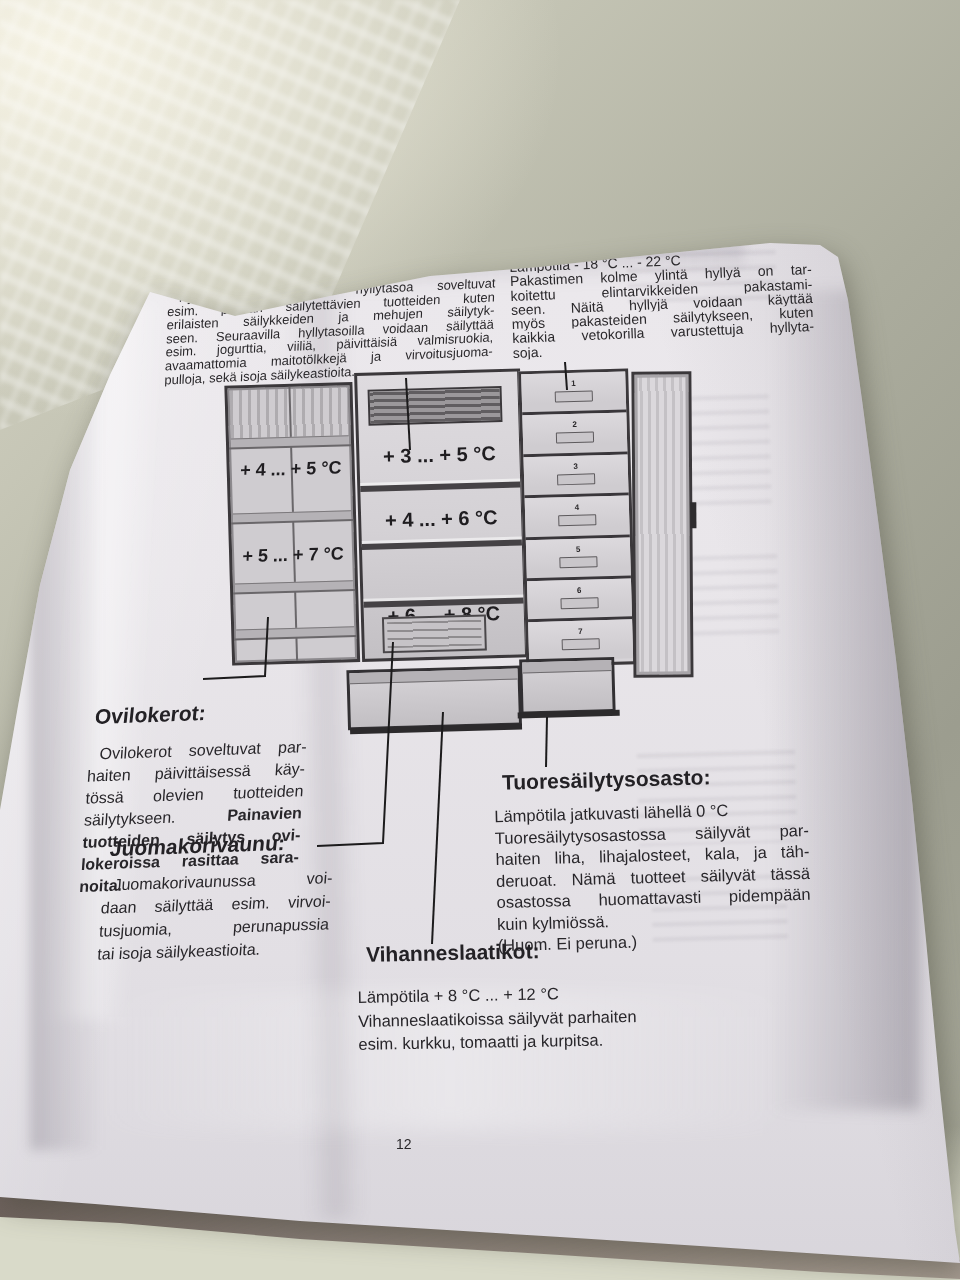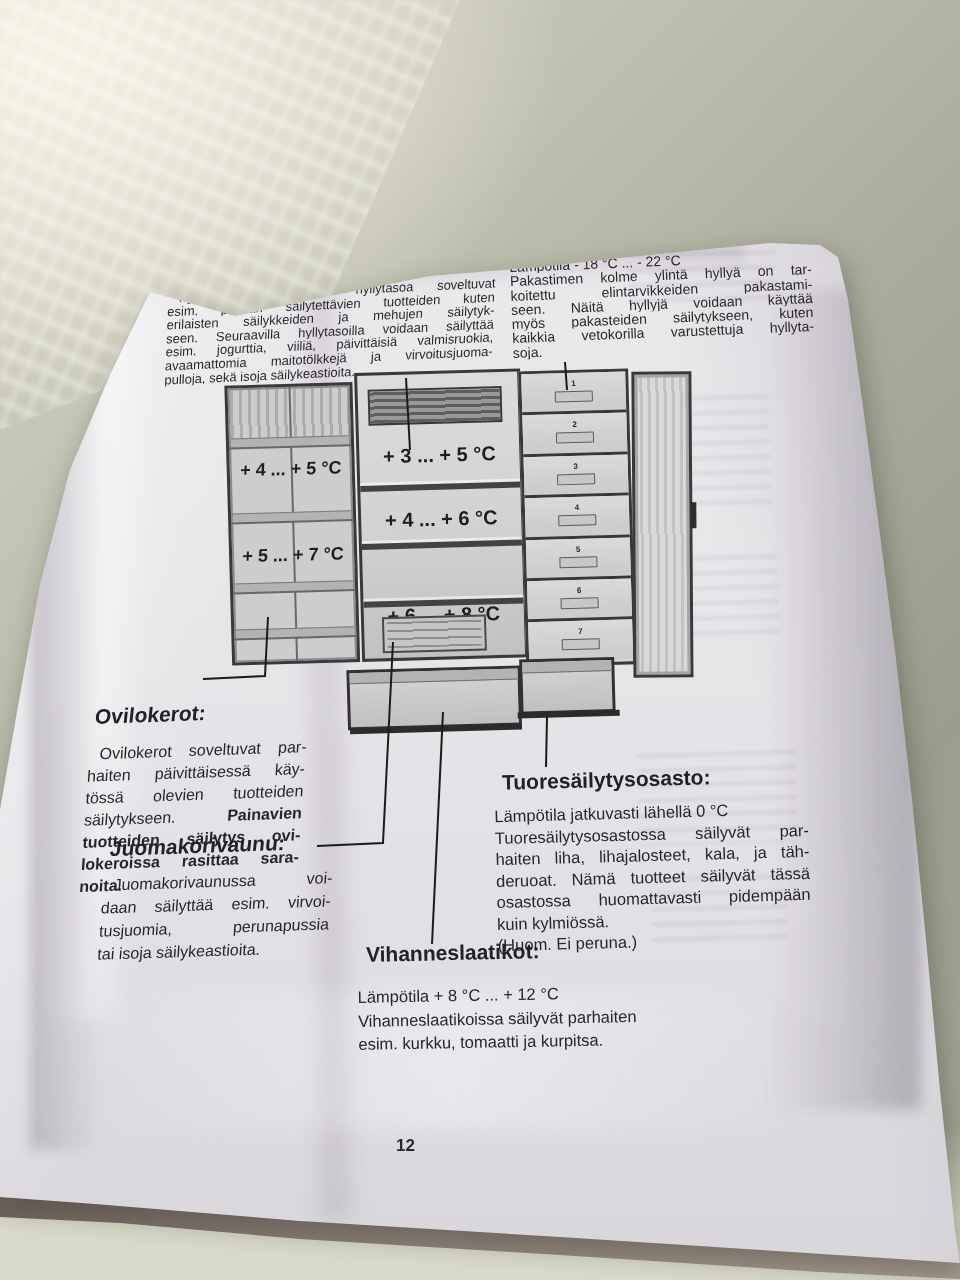--- a/index.html
+++ b/index.html
@@ -93,21 +93,21 @@
   .col-ovilokerot .b, .b{font-weight:700;}
   .h-juoma{left:110px;top:834px;font-size:21px;transform:rotate(-2deg) skewX(-8deg);}
   .col-juoma{left:100px;top:870px;width:230px;transform:rotate(-1.8deg) skewX(-6deg);color:#28262a;}
   .col-juoma .ln{font-size:16px;line-height:23px;height:23px;}
   .h-tuores{left:502px;top:768px;font-size:21px;transform:rotate(-1.5deg);}
   .col-tuores{left:496px;top:802px;width:314px;transform:rotate(-1.5deg);color:#28262a;}
   .col-tuores .ln{font-size:16.5px;line-height:21.5px;height:21.5px;}
   .h-vihannes{left:366px;top:941px;font-size:21px;transform:rotate(-1.2deg);}
   .col-vihannes{left:358px;top:983px;width:330px;transform:rotate(-1deg);color:#28262a;}
   .col-vihannes .ln{font-size:16.5px;line-height:23.5px;height:23.5px;}
-  .pagenum{left:396px;top:1136px;font-size:17px;font-weight:700;color:#2a282b;}
+  .pagenum{left:396px;top:1136px;font-size:14px;font-weight:400;color:#2a282b;}
   svg.leaders{position:absolute;inset:0;width:960px;height:1280px;pointer-events:none;}
 </style>
 </head>
 <body>
 
 <div class="photo">
   <div class="abs bg-texture"></div>
   <div class="abs stack"></div>
 
   <div class="page-wrap">

